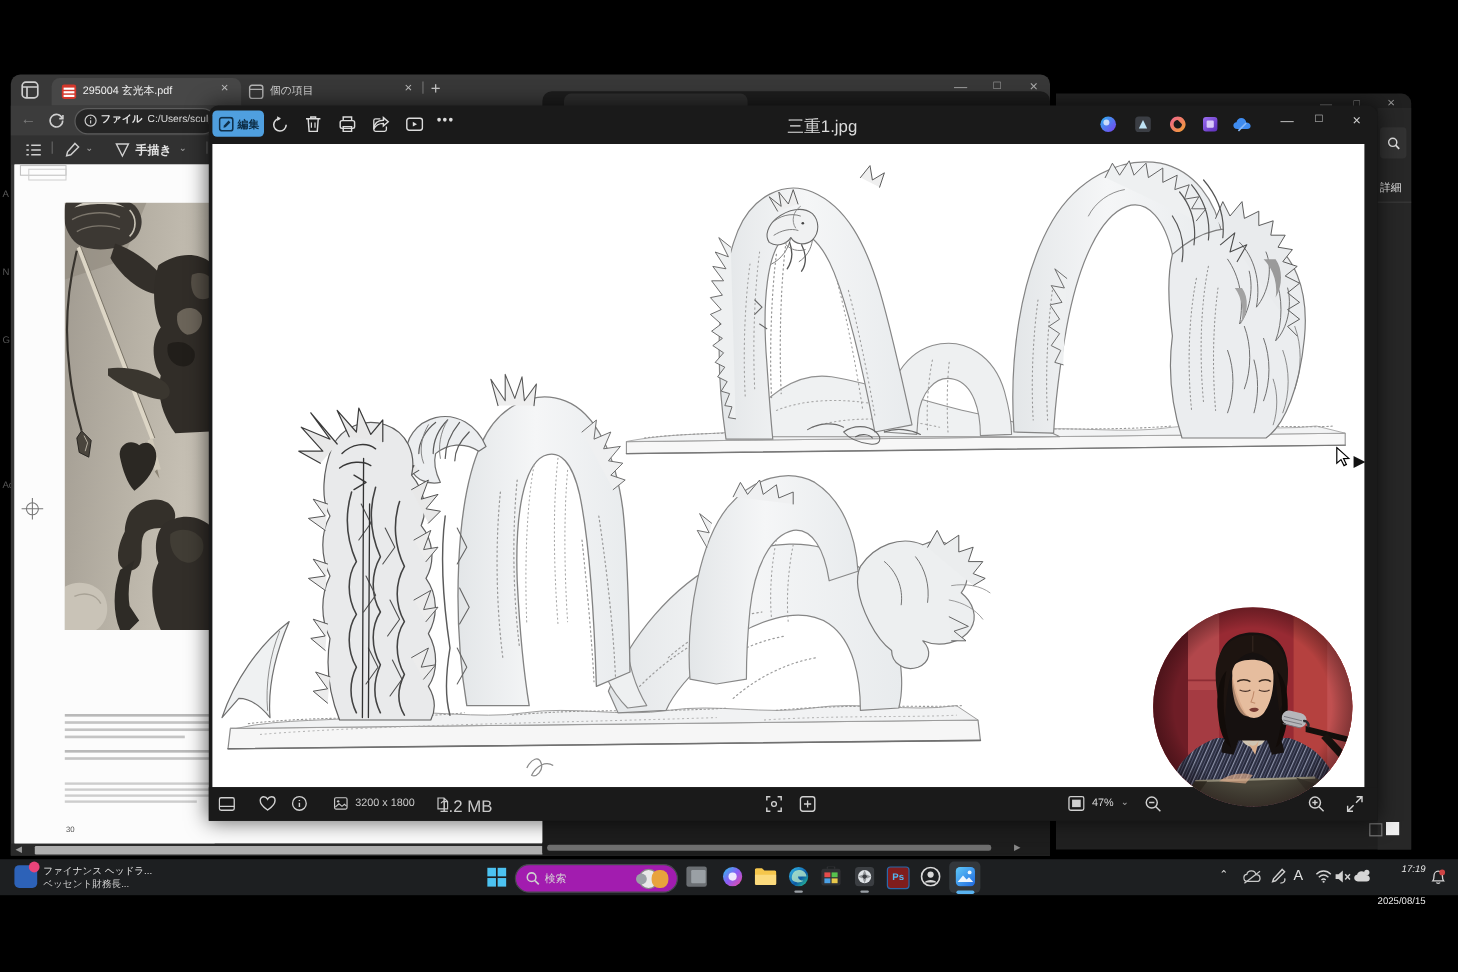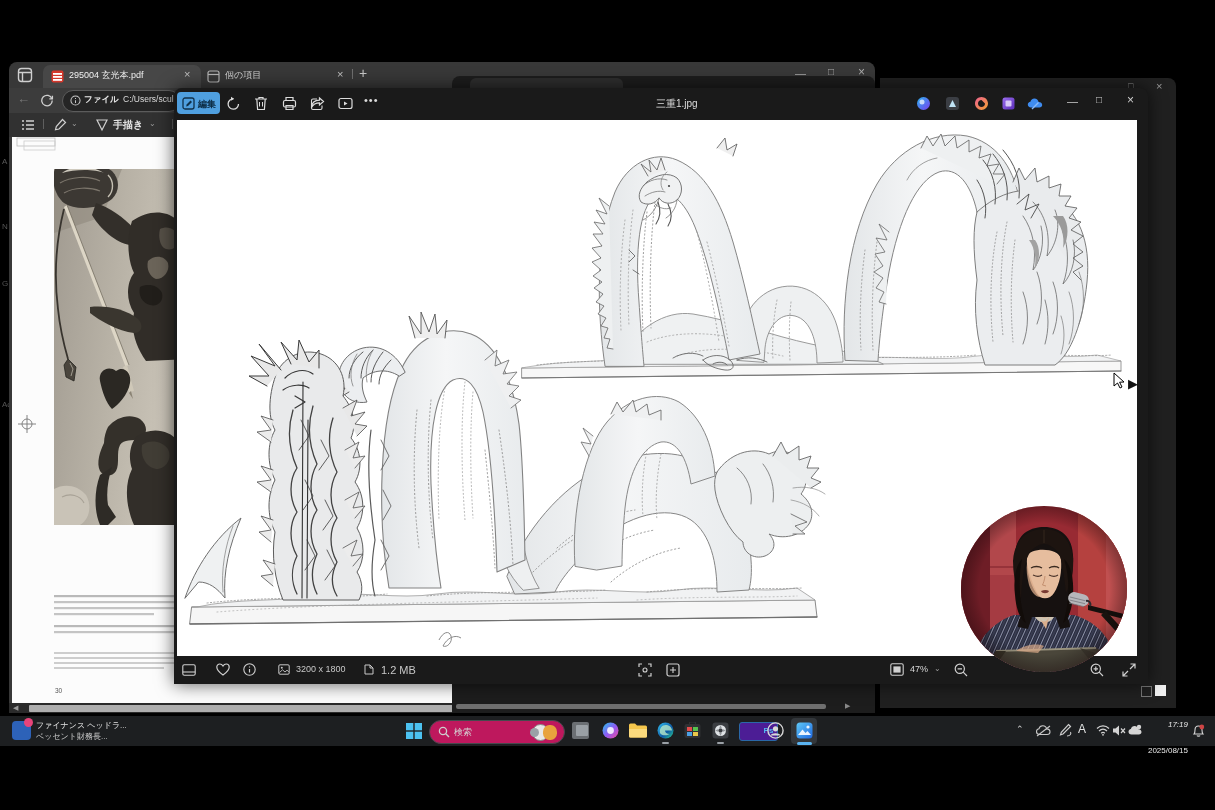--- a/index.html
+++ b/index.html
@@ -176,20 +176,29 @@
 
   <div class="abs" style="left:795px;top:67px;color:#aaa;font-size:11px;">—</div>
   <div class="abs" style="left:828px;top:66px;color:#aaa;font-size:10px;">□</div>
   <div class="abs" style="left:858px;top:65px;color:#aaa;font-size:12px;">×</div>
 
   <div class="abs" style="left:880px;top:78px;width:296px;height:630px;background:#202020;border-radius:0 8px 0 0;">
     <div class="abs" style="left:220px;top:4px;color:#999;font-size:10px;">—</div>
     <div class="abs" style="left:248px;top:3px;color:#999;font-size:9px;">□</div>
     <div class="abs" style="left:276px;top:2px;color:#999;font-size:11px;">×</div>
 
+    <div class="abs" style="left:268px;top:12px;width:28px;height:618px;background:#272727;">
+      <div class="abs" style="left:2px;top:16px;width:22px;height:26px;background:#323232;border-radius:3px;"></div>
+      <svg class="abs" style="left:8px;top:24px;" width="11" height="11" viewBox="0 0 11 11">
+        <circle cx="4.6" cy="4.6" r="3.4" fill="none" stroke="#ddd" stroke-width="1.2"></circle>
+        <path d="M7.2 7.2 L10 10" stroke="#ddd" stroke-width="1.4"></path>
+      </svg>
+      <div class="abs" style="left:2px;top:60px;color:#e8e8e8;font-size:9px;">詳細</div>
+      <div class="abs" style="left:0;top:78px;width:28px;height:1px;background:#3a3a3a;"></div>
+    </div>
 
     <div class="abs" style="left:261px;top:608px;width:9px;height:9px;border:1px solid #777;"></div>
     <div class="abs" style="left:275px;top:607px;width:11px;height:11px;background:#f0f0f0;"></div>
   </div>
 
   <div class="abs" id="photos" style="left:174px;top:88px;width:974px;height:596px;background:#1a1a1a;border-radius:8px 8px 0 0;box-shadow:0 0 18px rgba(0,0,0,0.65);">
 
     <div class="abs" style="left:0;top:0;width:100%;height:32px;">
       <div class="abs" style="left:3px;top:4px;width:43px;height:22px;background:#4f9fdf;border-radius:4px;"></div>
       <svg class="abs" style="left:8px;top:9px;" width="13" height="13" viewBox="0 0 13 13">
@@ -216,21 +225,21 @@
       <svg class="abs" style="left:136px;top:8px;" width="15" height="15" viewBox="0 0 15 15">
         <path d="M9.5 2 L13.5 5.5 L9.5 9 V6.8 C5.5 6.8 3 8.5 1.5 11.5 C1.8 7 4.5 4.3 9.5 4.2 Z" fill="none" stroke="#dcdcdc" stroke-width="1.2"></path>
         <path d="M7 3 H3 Q1.5 3 1.5 4.5 V12 Q1.5 13.5 3 13.5 H10.5 Q12 13.5 12 12 V9.5" fill="none" stroke="#dcdcdc" stroke-width="1.1"></path>
       </svg>
 
       <svg class="abs" style="left:164px;top:8px;" width="15" height="15" viewBox="0 0 15 15">
         <rect x="1" y="2.5" width="13" height="10" rx="2" fill="none" stroke="#dcdcdc" stroke-width="1.2"></rect>
         <path d="M6 5.5 L9.5 7.5 L6 9.5 Z" fill="#dcdcdc"></path>
       </svg>
       <div class="abs" style="left:190px;top:6px;color:#dcdcdc;font-size:11px;letter-spacing:1px;">•••</div>
-      <div class="abs" style="left:482px;top:9px;color:#dcdcdc;font-size:10px;">三重1.jpg</div>
+      <div class="abs" style="left:482px;top:9px;color:#dcdcdc;font-size:14px;">三重1.jpg</div>
 
       <svg class="abs" style="left:742px;top:8px;" width="15" height="15" viewBox="0 0 15 15">
         <defs>
             <linearGradient id="ci1" x1="0" y1="0" x2="1" y2="1">
               <stop offset="0" stop-color="#2bb3f0"></stop>
               <stop offset="1" stop-color="#7a3ff0"></stop>
             </linearGradient>
           </defs>
         <circle cx="7.5" cy="7.5" r="6.5" fill="url(#ci1)"></circle>
           <circle cx="6" cy="6" r="2.5" fill="#fff" opacity="0.7"></circle>
@@ -286,21 +295,21 @@
       </svg>
       <svg class="abs" style="left:104px;top:8px;" width="12" height="11" viewBox="0 0 12 11">
         <rect x="0.8" y="0.8" width="10.4" height="9.4" rx="1.2" fill="none" stroke="#c8c8c8" stroke-width="1"></rect>
         <circle cx="3.8" cy="3.8" r="1" fill="#c8c8c8"></circle>
           <path d="M1.5 8.5 L4.5 5.8 L7 8 L9 6.2 L10.8 7.8" stroke="#c8c8c8" stroke-width="0.9" fill="none"></path>
       </svg>
       <div class="abs" style="left:122px;top:8px;font-size:9px;color:#c8c8c8;">3200 x 1800</div>
       <svg class="abs" style="left:190px;top:8px;" width="10" height="11" viewBox="0 0 10 11">
         <path d="M1 1 h5 l3 3 v6 h-8 Z M6 1 v3 h3" fill="none" stroke="#c8c8c8" stroke-width="1"></path>
       </svg>
-      <div class="abs" style="left:207px;top:8px;font-size:11px;color:#c8c8c8;">1.2 MB</div>
+      <div class="abs" style="left:192px;top:8px;font-size:14px;color:#c8c8c8;">1.2 MB</div>
 
       <svg class="abs" style="left:464px;top:7px;" width="14" height="14" viewBox="0 0 14 14">
         <path d="M1 4 V1 h3 M10 1 h3 v3 M13 10 v3 h-3 M4 13 H1 v-3" fill="none" stroke="#d0d0d0" stroke-width="1.2"></path>
         <circle cx="7" cy="7" r="2" fill="none" stroke="#d0d0d0" stroke-width="1.1"></circle>
       </svg>
       <svg class="abs" style="left:492px;top:7px;" width="14" height="14" viewBox="0 0 14 14">
         <rect x="1" y="1" width="12" height="12" rx="2" fill="none" stroke="#d0d0d0" stroke-width="1.2"></rect>
         <path d="M4 7 h6 M7 4 v6" stroke="#d0d0d0" stroke-width="1.1"></path>
       </svg>
 
@@ -532,21 +541,21 @@
     <div class="abs" style="left:36px;top:4px;color:#e2e2e2;font-size:8px;text-align:right;">ファイナンス ヘッドラ...</div>
     <div class="abs" style="left:36px;top:15px;color:#cfcfcf;font-size:8px;">ベッセント財務長...</div>
 
     <svg class="abs" style="left:406px;top:7px;" width="16" height="16" viewBox="0 0 16 16">
       <rect x="0" y="0" width="7.3" height="7.3" fill="#4cc2f1"></rect>
         <rect x="8.7" y="0" width="7.3" height="7.3" fill="#4cc2f1"></rect>
       <rect x="0" y="8.7" width="7.3" height="7.3" fill="#4cc2f1"></rect>
         <rect x="8.7" y="8.7" width="7.3" height="7.3" fill="#4cc2f1"></rect>
     </svg>
 
-    <div class="abs" style="left:429px;top:4px;width:134px;height:22px;background:#be185d;border:1px solid #46494d;border-radius:12px;">
+    <div class="abs" style="left:429px;top:4px;width:134px;height:22px;background:#a21caf;border:1px solid #46494d;border-radius:12px;">
       <svg class="abs" style="left:8px;top:5px;" width="12" height="12" viewBox="0 0 12 12">
         <circle cx="5" cy="5" r="3.6" fill="none" stroke="#cfcfcf" stroke-width="1.3"></circle>
           <path d="M7.8 7.8 L11 11" stroke="#cfcfcf" stroke-width="1.4"></path>
       </svg>
       <div class="abs" style="left:24px;top:5px;color:#d5d5d5;font-size:9px;">検索</div>
       <div class="abs" style="left:102px;top:3px;width:15px;height:15px;background:#e8e8e8;border-radius:50%;border:1px solid #888;"></div>
       <div class="abs" style="left:100px;top:7px;width:9px;height:9px;background:#9aa0a6;border-radius:50%;"></div>
       <div class="abs" style="left:113px;top:4px;width:14px;height:15px;background:#e8a33d;border-radius:45%;"></div>
     </div>
 
@@ -585,21 +594,21 @@
         <rect x="9" y="5" width="5" height="4" fill="#56c24e"></rect>
       <rect x="3" y="10" width="5" height="4" fill="#4ba0e4"></rect>
         <rect x="9" y="10" width="5" height="4" fill="#e8c84b"></rect>
     </svg>
     <svg class="abs" style="left:712px;top:6px;" width="17" height="17" viewBox="0 0 17 17">
       <rect x="0.5" y="0.5" width="16" height="16" rx="3" fill="#3b3e42"></rect>
       <circle cx="8.5" cy="8.5" r="5.5" fill="#dfe3e6"></circle>
         <circle cx="8.5" cy="8.5" r="2" fill="#3b3e42"></circle>
       <path d="M8.5 3 L10 6.5 L7 6.5 Z M8.5 14 L7 10.5 L10 10.5 Z M3 8.5 L6.5 7 L6.5 10 Z M14 8.5 L10.5 10 L10.5 7 Z" fill="#3b3e42" opacity="0.45"></path>
     </svg>
-    <div class="abs" style="left:739px;top:6px;width:17px;height:17px;background:#4c1d95;border:1px solid #2a68a8;border-radius:3px;color:#53b6f0;font-size:8px;font-weight:bold;text-align:center;line-height:16px;padding-left:20px;">Ps</div>
+    <div class="abs" style="left:739px;top:6px;width:17px;height:17px;background:#7f1d1d;border:1px solid #2a68a8;border-radius:3px;color:#53b6f0;font-size:8px;font-weight:bold;text-align:center;line-height:16px;">Ps</div>
     <svg class="abs" style="left:767px;top:6px;" width="17" height="17" viewBox="0 0 17 17">
       <circle cx="8.5" cy="8.5" r="7.6" fill="none" stroke="#d8d8d8" stroke-width="1.4"></circle>
       <circle cx="8.5" cy="6.8" r="2.6" fill="#d8d8d8"></circle>
       <path d="M3.5 13.5 C4.5 10.5 12.5 10.5 13.5 13.5" fill="#d8d8d8"></path>
     </svg>
 
     <div class="abs" style="left:791px;top:2px;width:26px;height:26px;background:#33373b;border-radius:4px;"></div>
     <svg class="abs" style="left:796px;top:6px;" width="17" height="17" viewBox="0 0 17 17">
       <defs>
           <linearGradient id="pho" x1="0" y1="0" x2="1" y2="1">

